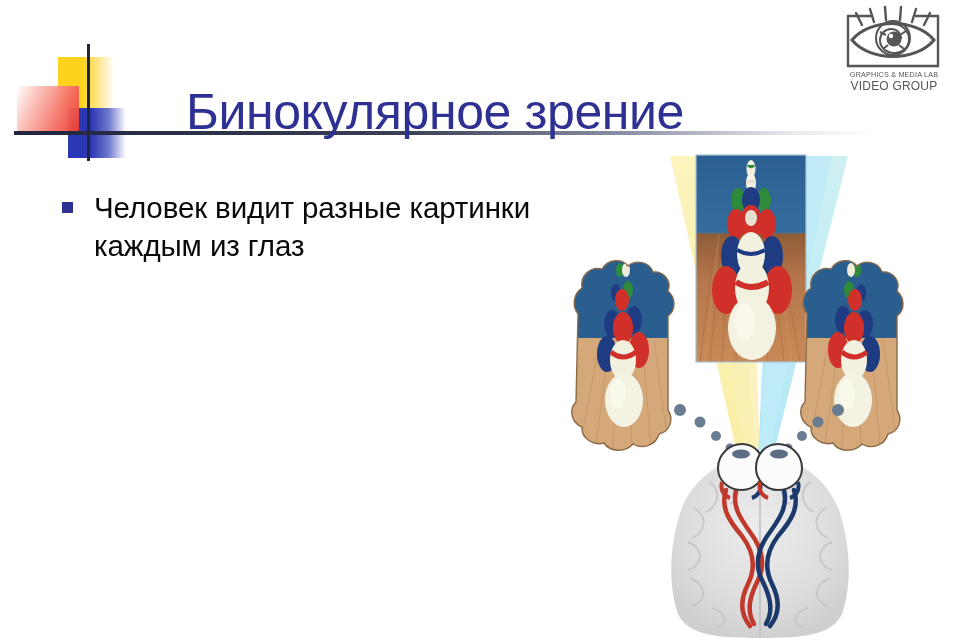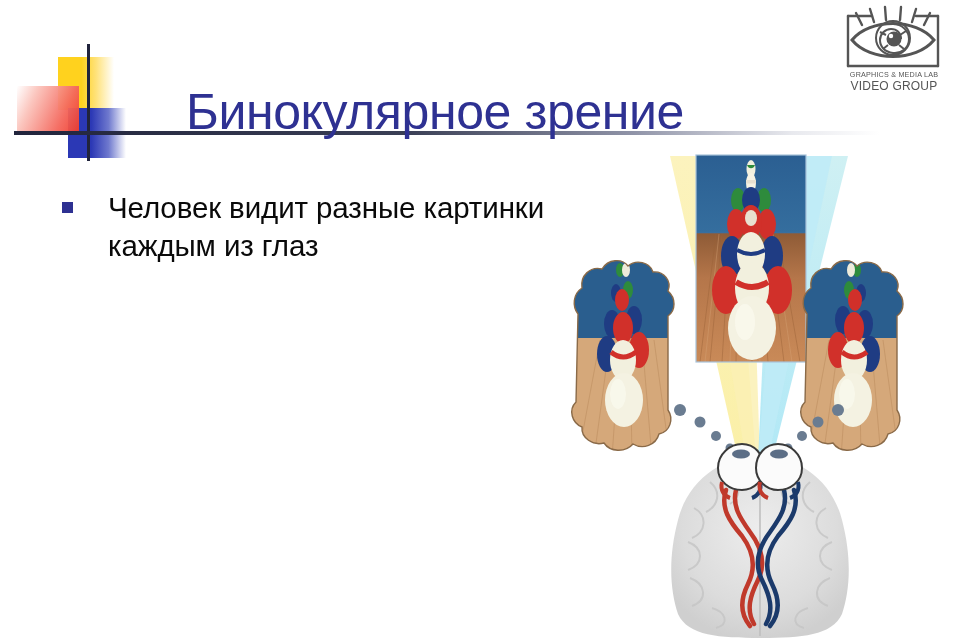--- a/index.html
+++ b/index.html
@@ -105,21 +105,20 @@
   .bullets {
     position: absolute;
     left: 62px;
     top: 189px;
     width: 500px;
   }
   .bullet-row {
     display: flex;
     align-items: flex-start;
     margin-bottom: 18px;
-    gap: 14px;
   }
   .bullet-marker {
     flex: 0 0 auto;
     width: 11px;
     height: 11px;
     background: #2E3192;
     margin-top: 13px;
     margin-right: 21px;
   }
   .bullet-text {

